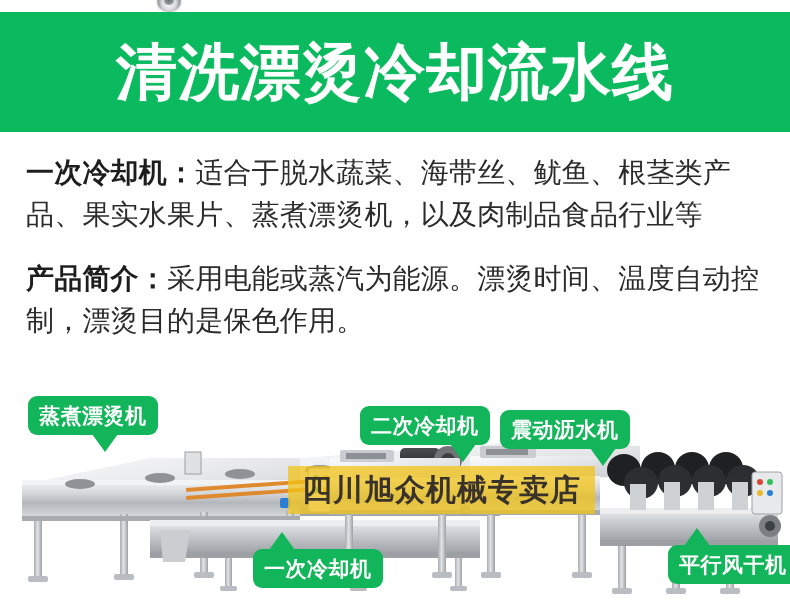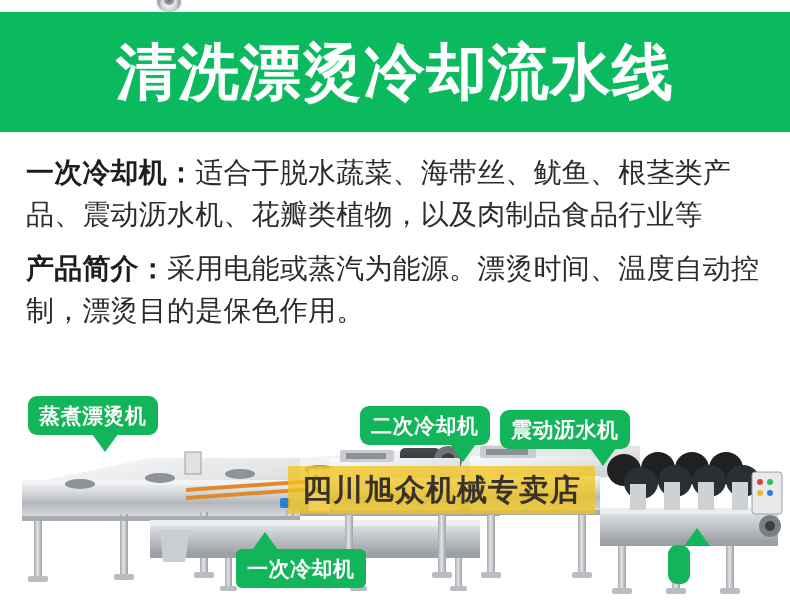--- a/index.html
+++ b/index.html
@@ -38,21 +38,21 @@
     font-weight:bold;
     letter-spacing:1px;
     line-height:1;
     text-shadow:0 0 1px rgba(255,255,255,.4);
     white-space:nowrap;
   }
 
   
   .copy { position:absolute; left:26px; top:152px; width:742px; }
   .para { font-size:28px; line-height:1.5; color:#2b2b2b; letter-spacing:.2px; }
-  .para + .para { margin-top:12px; }
+  .para + .para { margin-top:22px; }
   .para .lead { font-weight:bold; color:#1d1d1d; }
 
   
   .illus { position:absolute; left:0; top:380px; width:790px; height:233px; }
 
   .machine-svg { position:absolute; left:0; top:0; width:790px; height:233px; }
 
   
   .watermark {
     position:absolute; left:288px; top:466px; width:307px; height:48px;
@@ -93,40 +93,40 @@
     border-right:13px solid transparent;
     border-bottom:18px solid #12b559;
   }
 
   #c0 { left:28px;  top:396px; }
   #c0 .tail { left:64px; }
   #c1 { left:360px; top:406px; }
   #c1 .tail { right:14px; }
   #c2 { left:500px; top:410px; }
   #c2 .tail { right:14px; }
-  #c3 { left:236px; top:549px;border-radius:6px; }
+  #c3 { left:253px; top:549px; }
   #c3 .tail { left:16px; }
   #c4 { left:668px; top:545px; }
   #c4 .tail { left:16px; }
 </style>
 </head>
 <body>
 
 <div class="page">
 
   <div class="top-strip">
     <div class="bolt"></div>
   </div>
 
   <div class="banner">
     <div class="banner-title">清洗漂烫冷却流水线</div>
   </div>
 
   <div class="copy">
-    <p class="para"><span class="lead">一次冷却机：</span><span>适合于脱水蔬菜、海带丝、鱿鱼、根茎类产品、震动沥水机、花瓣类植物，以及肉制品食品行业等</span></p>
+    <p class="para"><span class="lead">一次冷却机：</span><span>适合于脱水蔬菜、海带丝、鱿鱼、根茎类产品、果实水果片、蒸煮漂烫机，以及肉制品食品行业等</span></p>
     <p class="para"><span class="lead">产品简介：</span><span>采用电能或蒸汽为能源。漂烫时间、温度自动控制，漂烫目的是保色作用。</span></p>
   </div>
 
   <div class="illus">
     <svg class="machine-svg" viewBox="0 0 790 233" preserveAspectRatio="none">
       <defs>
         <linearGradient id="steel" x1="0" y1="0" x2="0" y2="1">
           <stop offset="0%" stop-color="#f4f5f6"></stop>
           <stop offset="35%" stop-color="#d4d7da"></stop>
           <stop offset="60%" stop-color="#b3b7bb"></stop>
@@ -288,16 +288,17 @@
   </div>
   <div class="callout" id="c2">
     <span>震动沥水机</span>
     <i class="tail tail-down"></i>
   </div>
   <div class="callout" id="c3">
     <span>一次冷却机</span>
     <i class="tail tail-up"></i>
   </div>
   <div class="callout" id="c4">
+    <span>平行风干机</span>
     <i class="tail tail-up"></i>
   </div>
 
 </div>
 
 </body></html>

